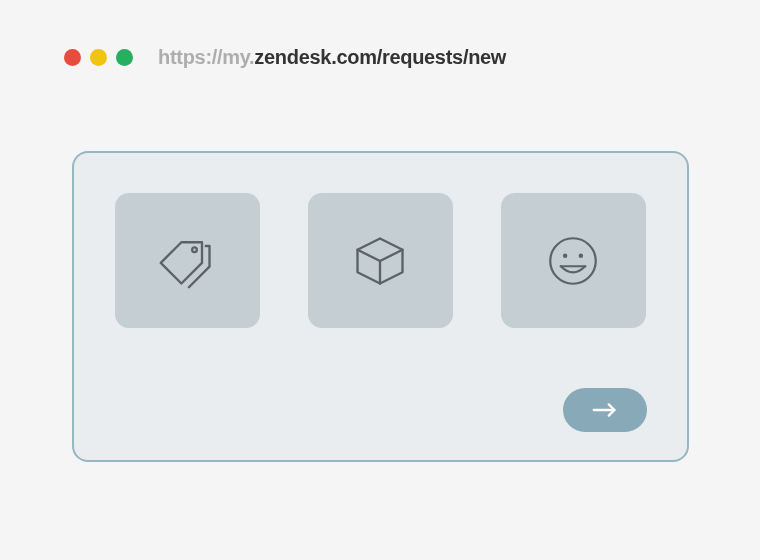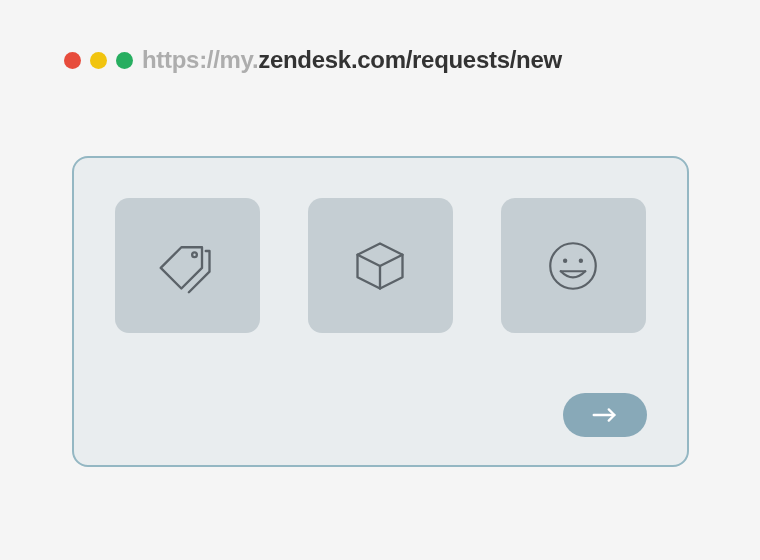--- a/index.html
+++ b/index.html
@@ -22,21 +22,22 @@
     }
     .traffic-light {
       width: 17px;
       height: 17px;
       border-radius: 50%;
     }
     .traffic-red { background: #e74c3c; }
     .traffic-yellow { background: #f1c40f; }
     .traffic-green { background: #27ae60; }
     .url-bar {
-      font-size: 24px;
+      margin-left: 16px;
+      font-size: 20px;
       font-weight: 600;
       color: #333;
       letter-spacing: -0.3px;
       text-align: right;
     }
     .url-prefix {
       color: #adadad;
       font-weight: 600;
     }
     .card {

